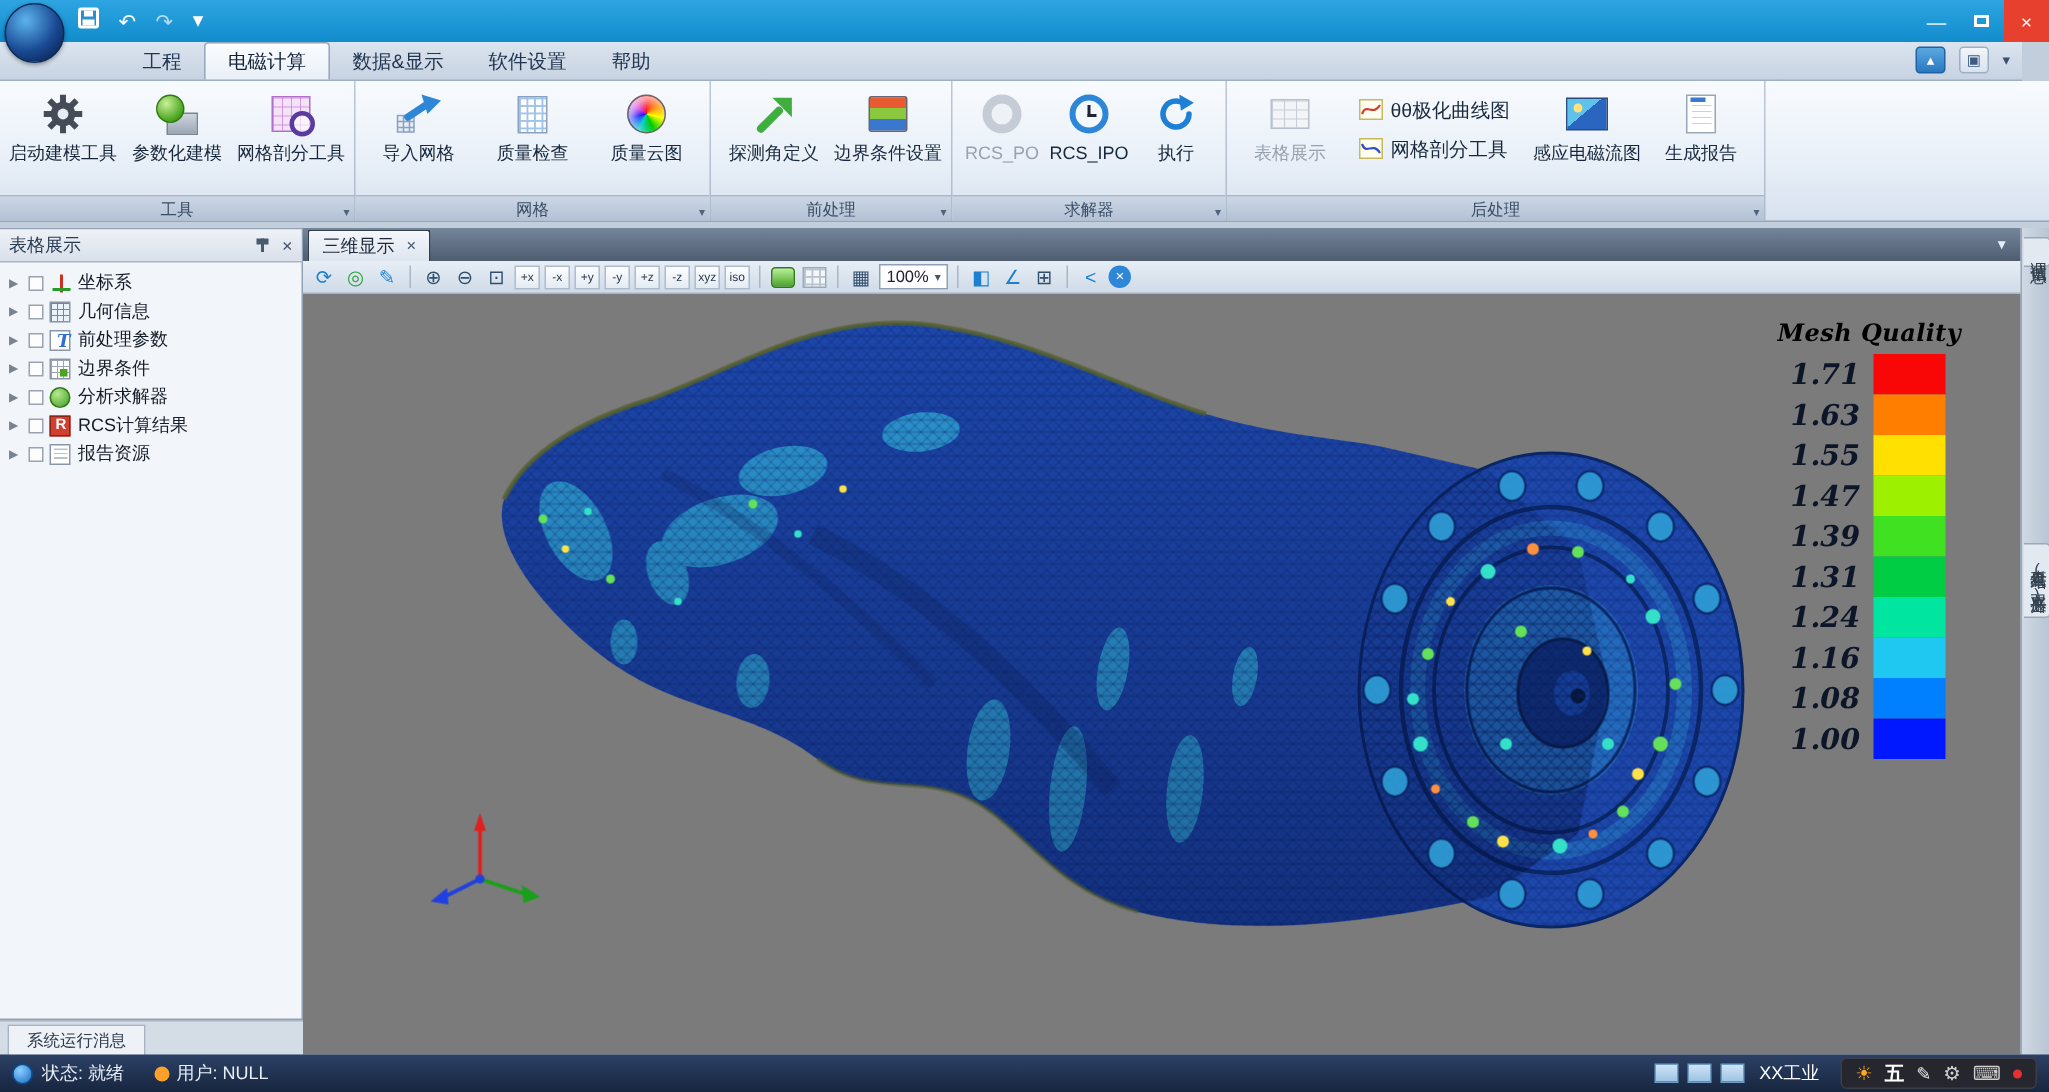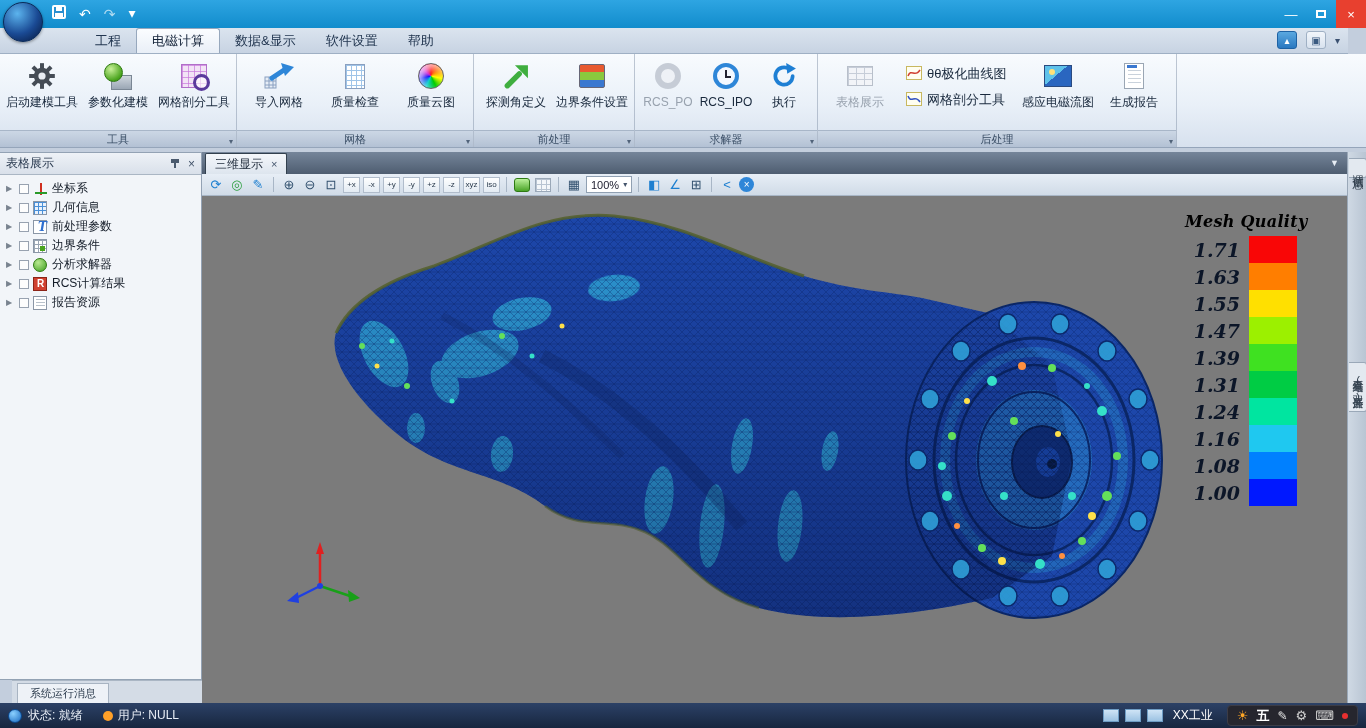--- a/index.html
+++ b/index.html
@@ -107,21 +107,21 @@
   .ti-coord::after { content:""; position:absolute; left:1px; bottom:1px; width:12px; height:2px; background:#2a9a2a; }
   .ti-geo { background-color:#eaf2fc; background-image:linear-gradient(#4a90d8 1px,transparent 1px),linear-gradient(90deg,#4a90d8 1px,transparent 1px); background-size:4px 4px; }
   .ti-pre::before { content:"T"; position:absolute; left:4px; top:-1px; font:italic bold 12px "DejaVu Serif",serif; color:#2e6fd0; }
   .ti-bnd { background-image:linear-gradient(#9aa6b4 1px,transparent 1px),linear-gradient(90deg,#9aa6b4 1px,transparent 1px); background-size:4px 4px; }
   .ti-bnd::after { content:""; position:absolute; right:1px; bottom:1px; width:5px; height:5px; background:#4aa41e; }
   .ti-slv { border-radius:50%; background:radial-gradient(circle at 35% 30%,#b8e890,#3fa020); border-color:#2e7a10; }
   .ti-rcs { background:#d04030; border-color:#8c2418; }
   .ti-rcs::before { content:"R"; position:absolute; left:3px; top:0; font:bold 10px "Liberation Sans",sans-serif; color:#fff; }
   .ti-rpt { background-image:repeating-linear-gradient(#b9c2cc 0 1px,transparent 1px 3px); background-size:9px 9px; background-position:2px 2px; background-repeat:no-repeat; }
 
-  .bottom-strip { position:absolute; left:12px; top:680px; width:230px; height:23px; background:#d4dce6; border-top:1px solid #aab6c4; }
+  .bottom-strip { position:absolute; left:0; top:680px; width:230px; height:23px; background:#d4dce6; border-top:1px solid #aab6c4; }
   .btab { display:inline-block; margin:2px 0 0 5px; padding:2px 12px 3px; background:#eef2f7; border:1px solid #a8b4c2;
     font-size:11px; color:#2a3a4c; }
 
   
   .vp-tabstrip { position:absolute; left:202px; top:152px; width:1145px; height:22px;
     background:linear-gradient(#75859a,#4e5d70); display:flex; align-items:flex-end; padding-left:3px; }
   .vp-tab { height:21px; background:linear-gradient(#f4f7fb,#dde5ee); border:1px solid #32404e; border-bottom:none;
     padding:2px 9px; font-size:12px; color:#1c2838; display:flex; gap:8px; align-items:center; border-radius:2px 2px 0 0; }
   .vp-tab .x { color:#44556c; font-size:11px; }
   .vp-strip-caret { margin-left:auto; margin-right:8px; color:#e8eef5; font-size:9px; align-self:center; }

